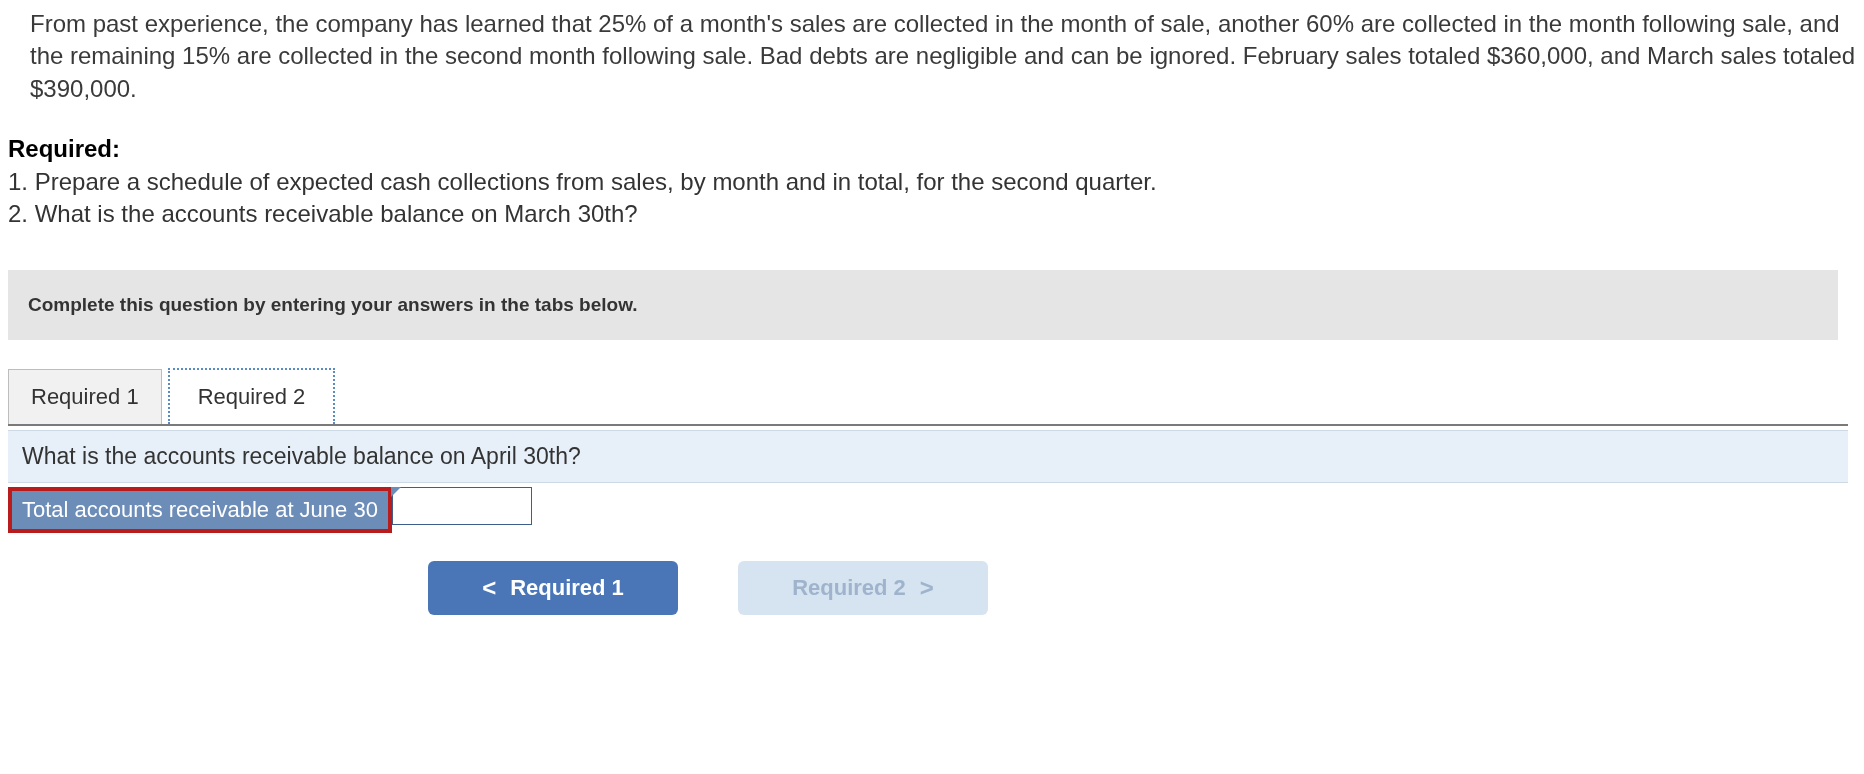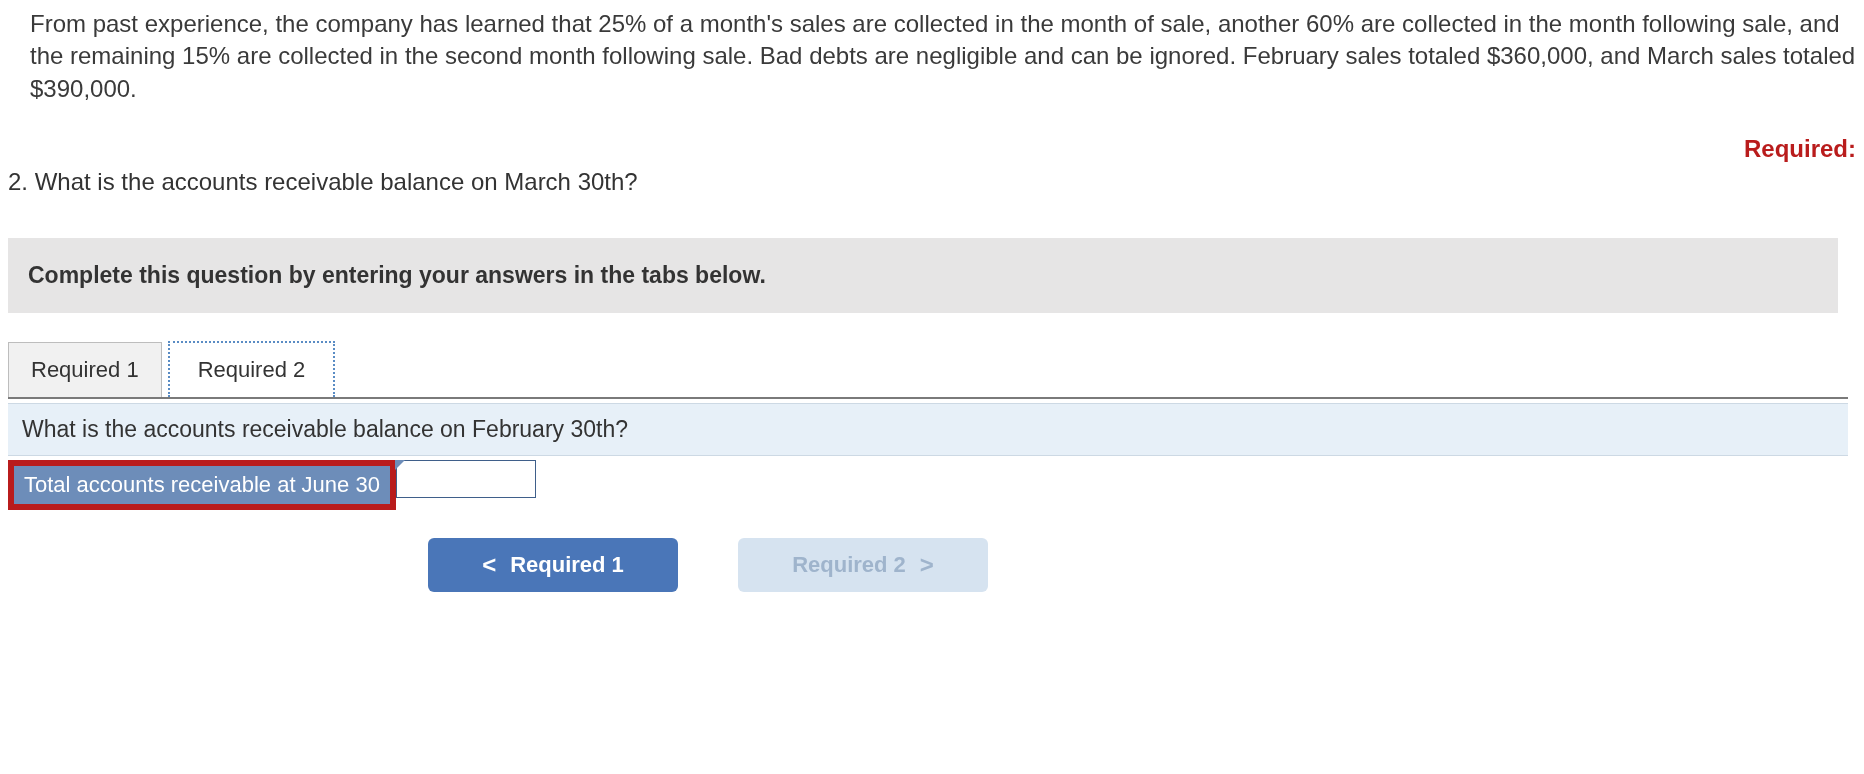--- a/index.html
+++ b/index.html
@@ -12,34 +12,33 @@
     width: 1864px;
   }
   .problem-text {
     color: #3a3a3a;
     line-height: 1.35;
     margin-bottom: 28px;
     margin-left: 22px;
   }
   .required-heading {
     font-weight: bold;
-    color: #b91c1c;
-    text-align: right;
+    color: #000000;
   }
   .required-list {
     color: #333;
     line-height: 1.35;
     margin-bottom: 40px;
   }
   .instruction-bar {
     background: #e6e5e5;
     padding: 24px 20px;
     font-weight: bold;
     color: #333;
-    font-size: 23px;
+    font-size: 19px;
     margin-bottom: 28px;
     width: 1830px;
   }
   .tabs-wrap {
     width: 1840px;
   }
   .tabs {
     display: flex;
     align-items: flex-end;
   }
@@ -77,21 +76,21 @@
     margin-top: 4px;
   }
   .answer-row {
     display: flex;
     align-items: stretch;
     margin-top: 4px;
   }
   .answer-label {
     background: #6d8db9;
     color: #fff;
-    border: 6px solid #b91c1c;
+    border: 4px solid #b91c1c;
     padding: 6px 10px;
     font-size: 22px;
     display: flex;
     align-items: center;
   }
   .answer-input-wrap {
     position: relative;
   }
   .answer-input {
     height: 38px;
@@ -143,34 +142,35 @@
     font-weight: bold;
   }
 </style>
 </head>
 <body>
 
 <div class="problem-text">From past experience, the company has learned that 25% of a month's sales are collected in the month of sale, another 60% are collected in the month following sale, and the remaining 15% are collected in the second month following sale. Bad debts are negligible and can be ignored. February sales totaled $360,000, and March sales totaled $390,000.</div>
 
 <div class="required-list">
   <div class="required-heading">Required:</div>
+  <div>1. Prepare a schedule of expected cash collections from sales, by month and in total, for the second quarter.</div>
   <div>2. What is the accounts receivable balance on March 30th?</div>
 </div>
 
 <div class="instruction-bar">Complete this question by entering your answers in the tabs below.</div>
 
 <div class="tabs-wrap">
   <div class="tabs">
     <div class="tab tab-inactive">Required 1</div>
     <div class="tab tab-active">Required 2</div>
   </div>
   <div class="tab-underline"></div>
 </div>
 
-<div class="subquestion">What is the accounts receivable balance on February 30th?</div>
+<div class="subquestion">What is the accounts receivable balance on April 30th?</div>
 
 <div class="answer-row">
   <div class="answer-label">Total accounts receivable at June 30</div>
   <div class="answer-input-wrap">
     <span class="input-notch"></span>
     <input class="answer-input" type="text" value="" style="">
   </div>
 </div>
 
 <div class="nav-buttons">

